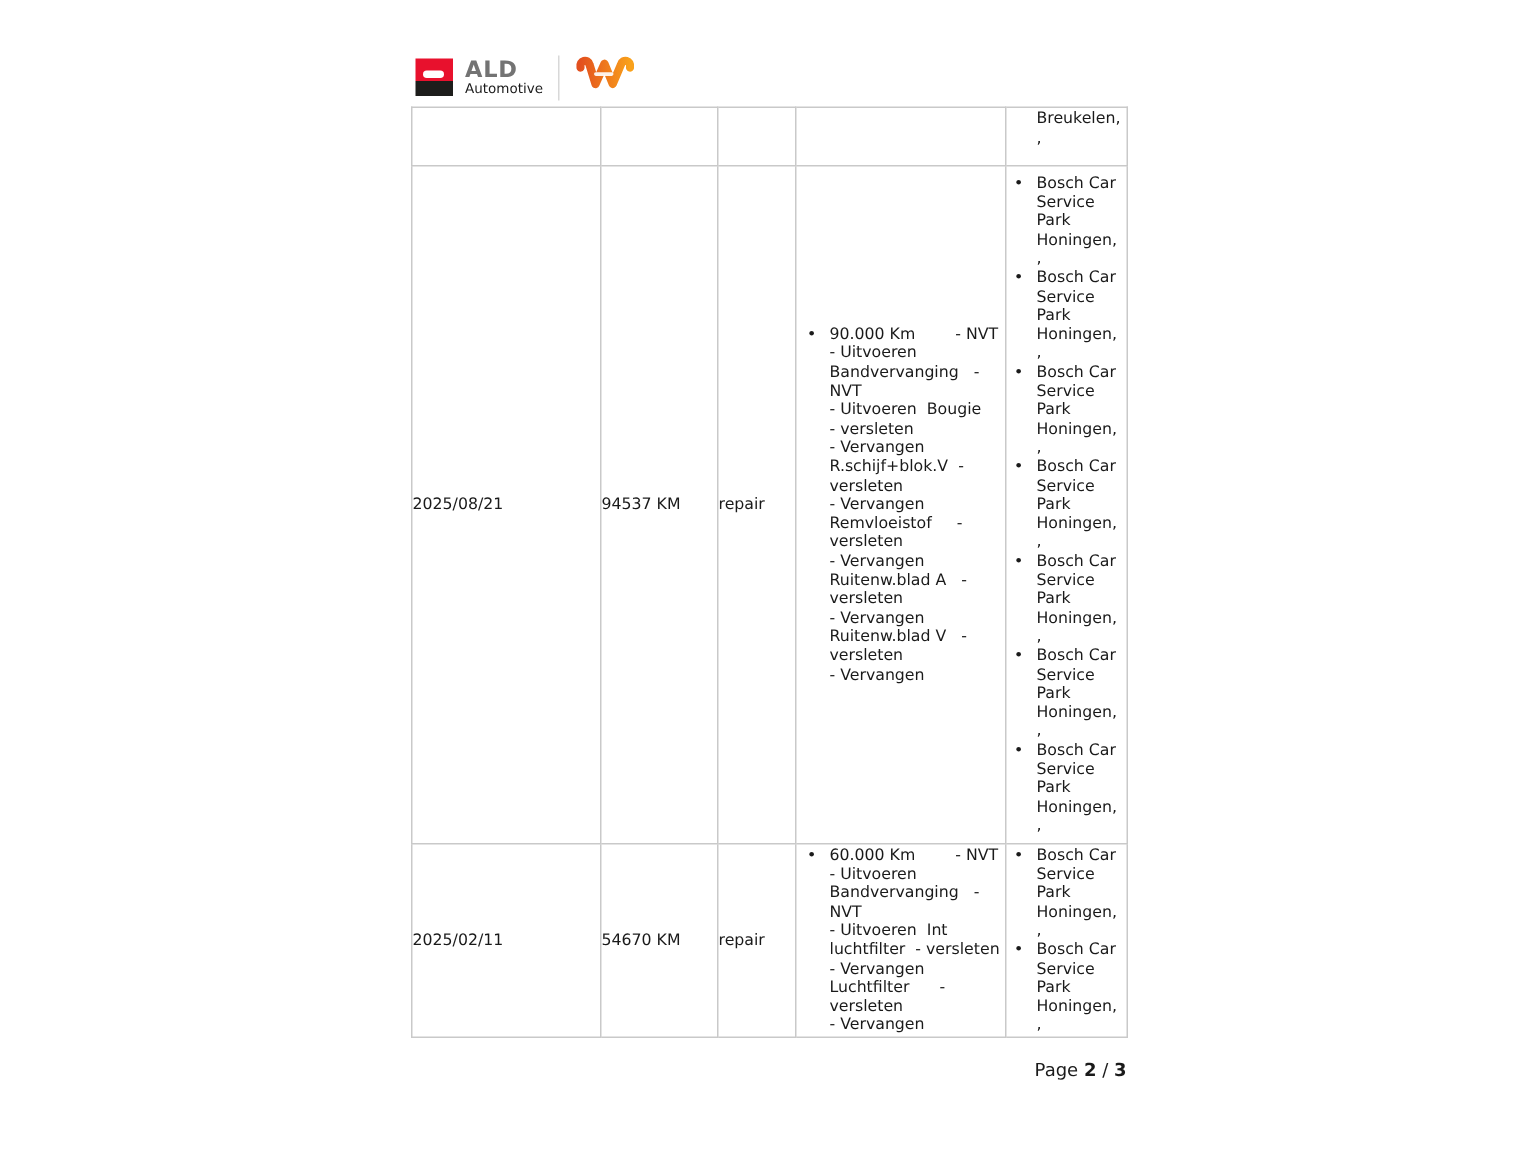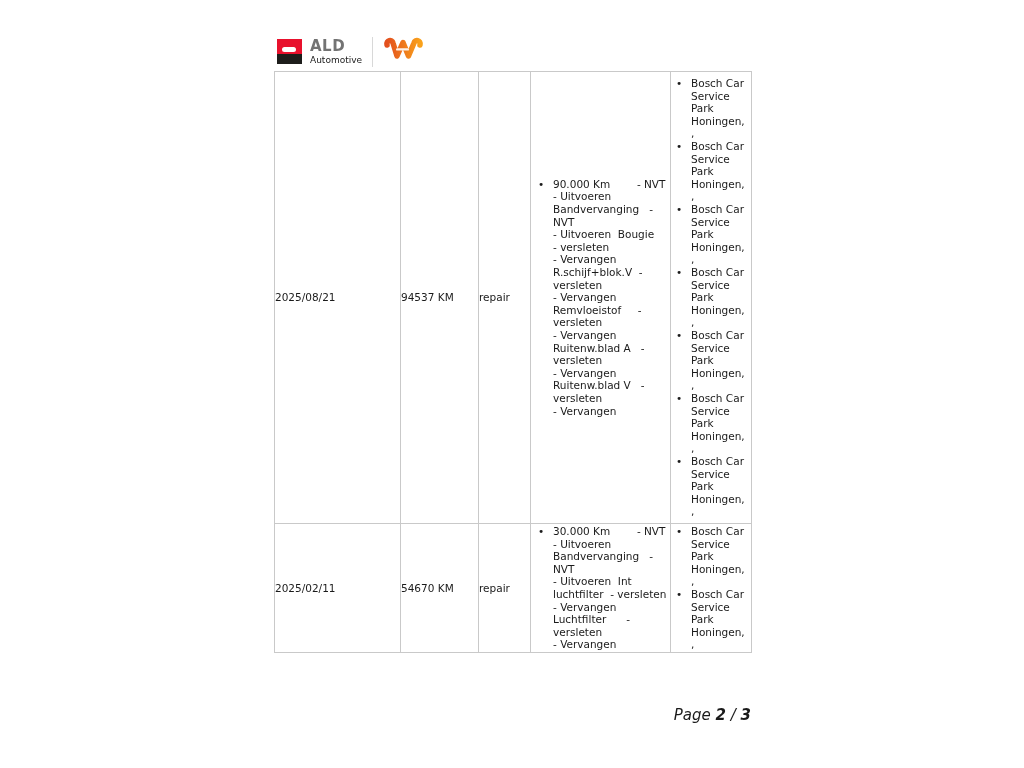--- a/index.html
+++ b/index.html
@@ -57,21 +57,21 @@
   .desc-wrap{display:flex; padding-left:7px;}
   .bullet{flex:0 0 15px; width:15px; font-size:10.5px;}
   .desc-text{white-space:pre-wrap; width:120px;}
   .loc-list{padding:1px 0;}
   .loc-item{display:flex; padding-left:5px;}
   .loc-text{width:57px; white-space:pre-wrap;}
   .no-bullet .bullet{visibility:hidden;}
   
   .footer{
     position:absolute; left:274px; top:706px; width:477px;
-    text-align:right; font-size:15px;font-style:italic;
+    text-align:right; font-size:12px;
   }
   .footer b{font-weight:bold;}
 </style>
 </head>
 <body>
 
 <div class="logo-row">
   <div class="ald-mark">
     <div class="dash"></div>
   </div>
@@ -96,20 +96,34 @@
 
 <table class="doc">
   <colgroup>
     <col class="c-date">
       <col class="c-km">
       <col class="c-type">
       <col class="c-desc">
       <col class="c-loc">
   </colgroup>
   <tbody>
+      <tr class="r-partial">
+    <td class="cell-date"></td>
+    <td class="cell-km"></td>
+    <td class="cell-type"></td>
+    <td class="cell-desc"></td>
+    <td class="cell-loc">
+      <div class="loc-list no-bullet">
+            <div class="loc-item">
+              <span class="bullet">•</span>
+              <span class="loc-text">Breukelen, ,</span>
+            </div>
+          </div>
+    </td>
+  </tr>
   <tr class="r-1">
     <td class="cell-date">2025/08/21</td>
     <td class="cell-km">94537 KM</td>
     <td class="cell-type">repair</td>
     <td class="cell-desc">
       <div class="desc-wrap">
         <span class="bullet">•</span>
         <div class="desc-text">90.000 Km        - NVT
 - Uitvoeren
 Bandvervanging   -
@@ -164,21 +178,21 @@
           </div>
     </td>
   </tr>
   <tr class="r-2">
     <td class="cell-date">2025/02/11</td>
     <td class="cell-km">54670 KM</td>
     <td class="cell-type">repair</td>
     <td class="cell-desc">
       <div class="desc-wrap">
         <span class="bullet">•</span>
-        <div class="desc-text">30.000 Km        - NVT
+        <div class="desc-text">60.000 Km        - NVT
 - Uitvoeren
 Bandvervanging   -
 NVT
 - Uitvoeren  Int
 luchtfilter  - versleten
 - Vervangen
 Luchtfilter      -
 versleten
 - Vervangen</div>
       </div>

